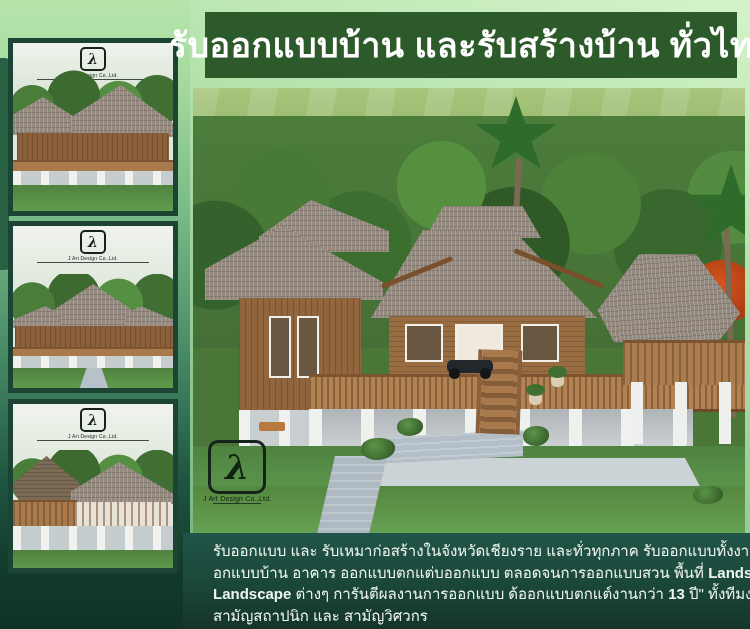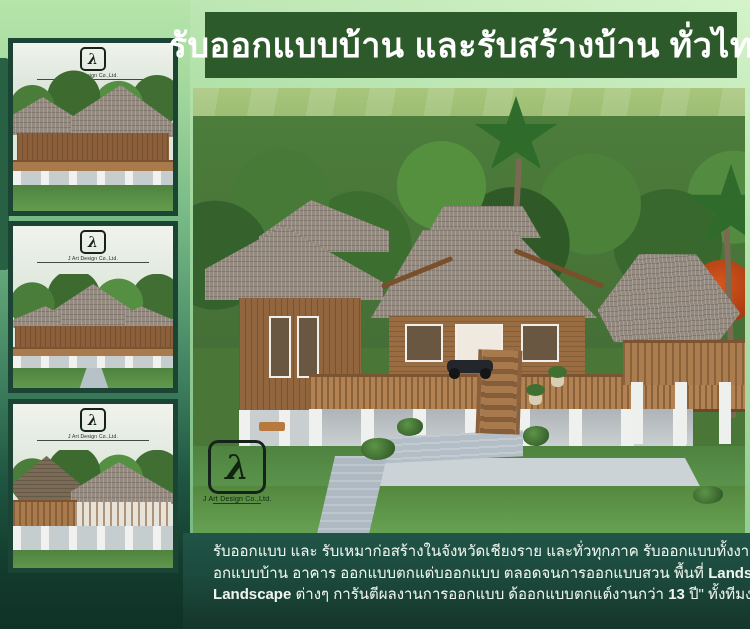--- a/index.html
+++ b/index.html
@@ -308,15 +308,16 @@
       <div class="co">J Art Design Co.,Ltd.</div>
       <div class="sub"></div>
     </div>
   </div>
 
   <div class="abs footer-band"></div>
   <div class="abs footer-desc" id="desc">
       <div class="desc-line"><span>รับออกแบบ  และ  รับเหมาก่อสร้างในจังหวัดเชียงราย  และทั่วทุกภาค  รับออกแบบทั้งงานอ</span></div>
       <div class="desc-line"><span>อกแบบบ้าน  อาคาร  ออกแบบตกแต่บออกแบบ  ตลอดจนการออกแบบสวน  พื้นที่  </span><span class="bold">Landscape</span></div>
       <div class="desc-line"><span class="bold">Landscape</span><span> ต่างๆ  การันตีผลงานการออกแบบ  ด้ออกแบบตกแต์งานกว่า </span><span class="bold">13</span><span> ปี" ทั้งทีมงาน</span></div>
+      <div class="desc-line"><span>สามัญสถาปนิก และ สามัญวิศวกร</span></div>
     </div>
 
 </div>
 
 </body></html>

